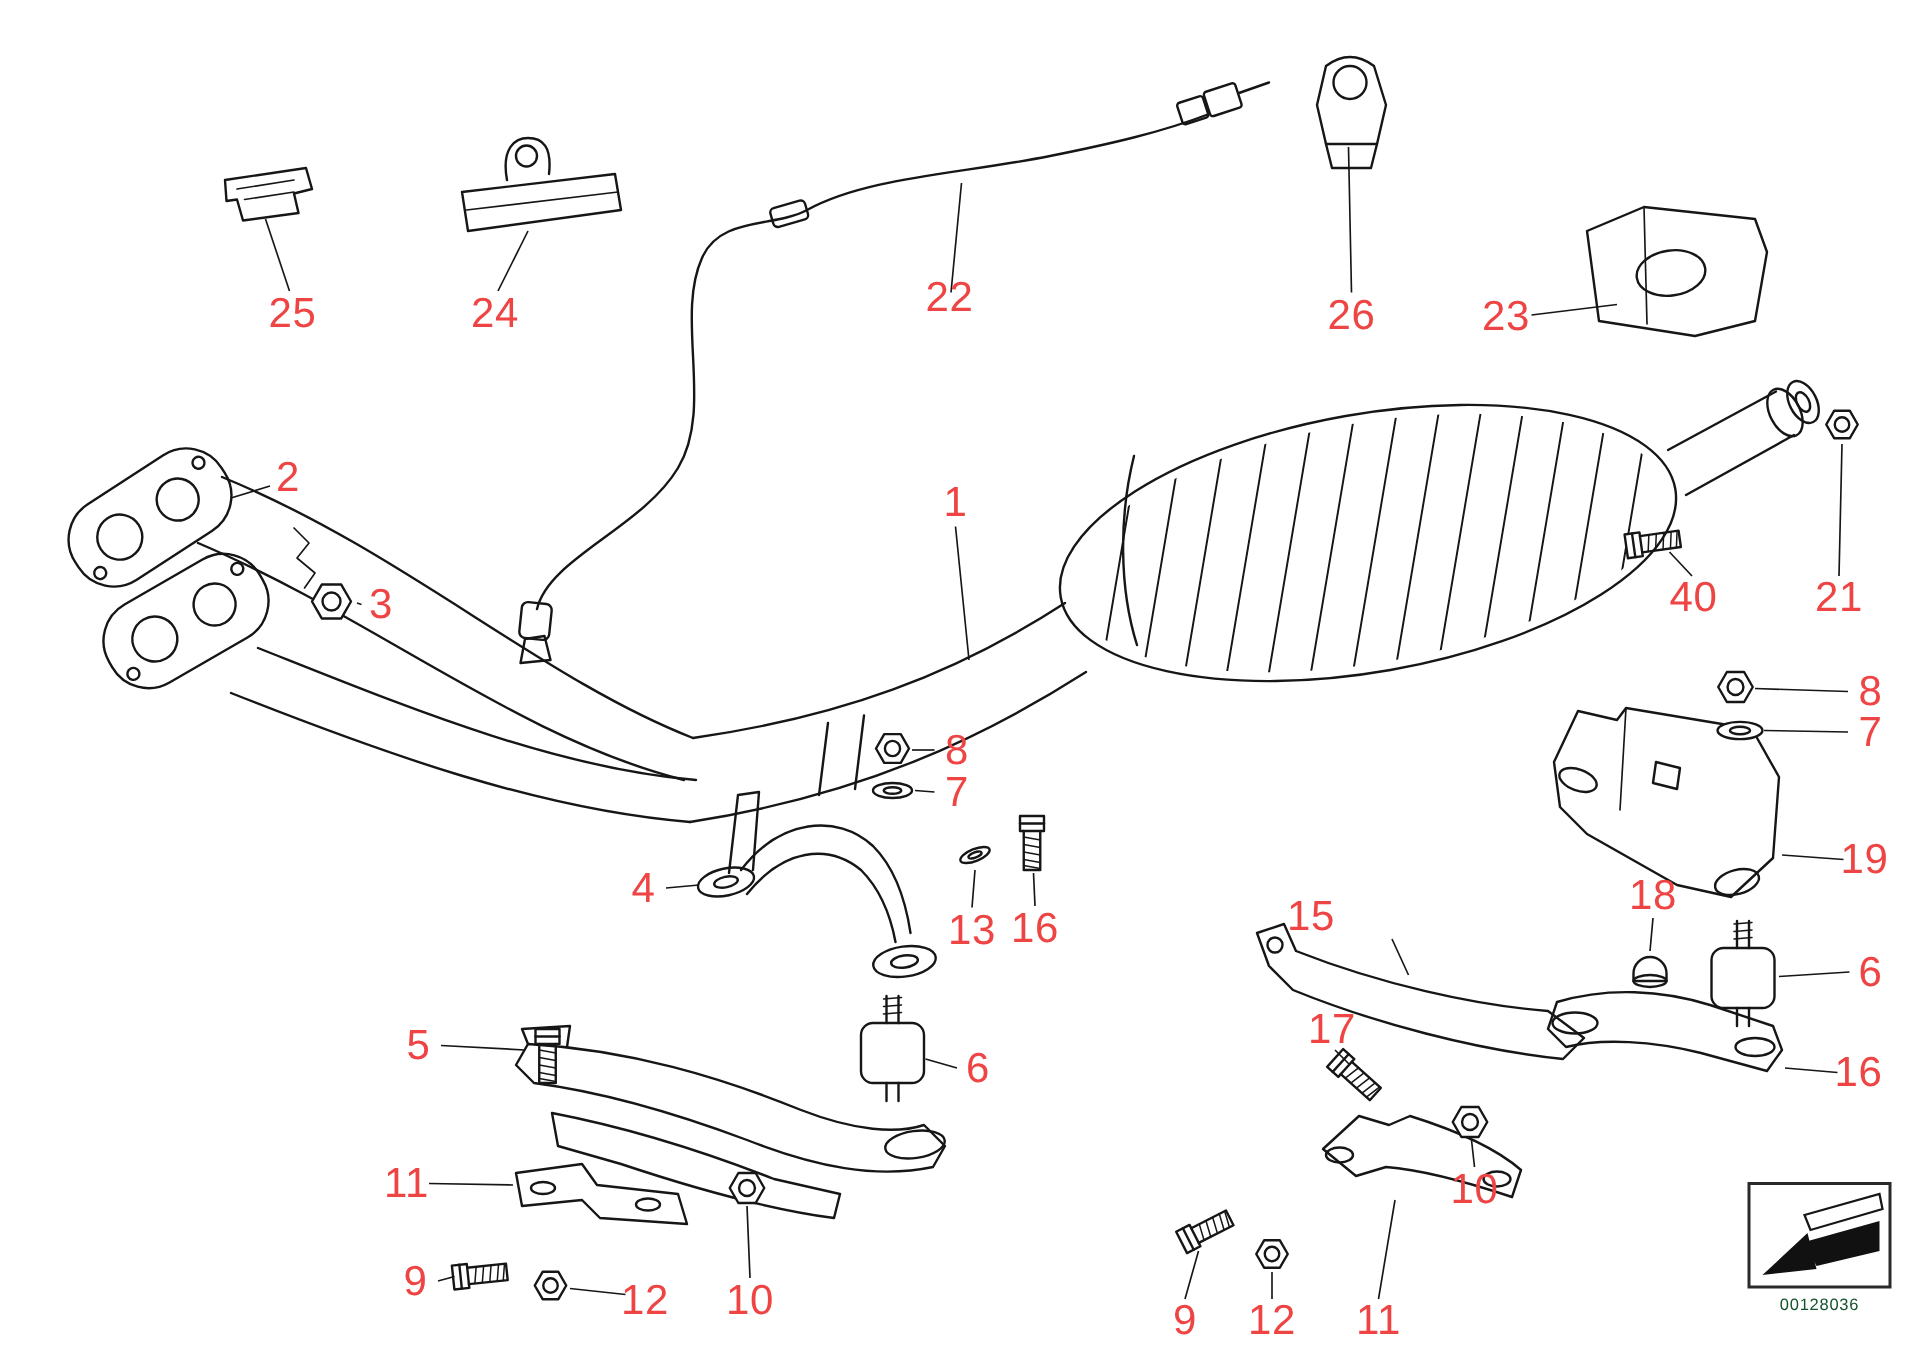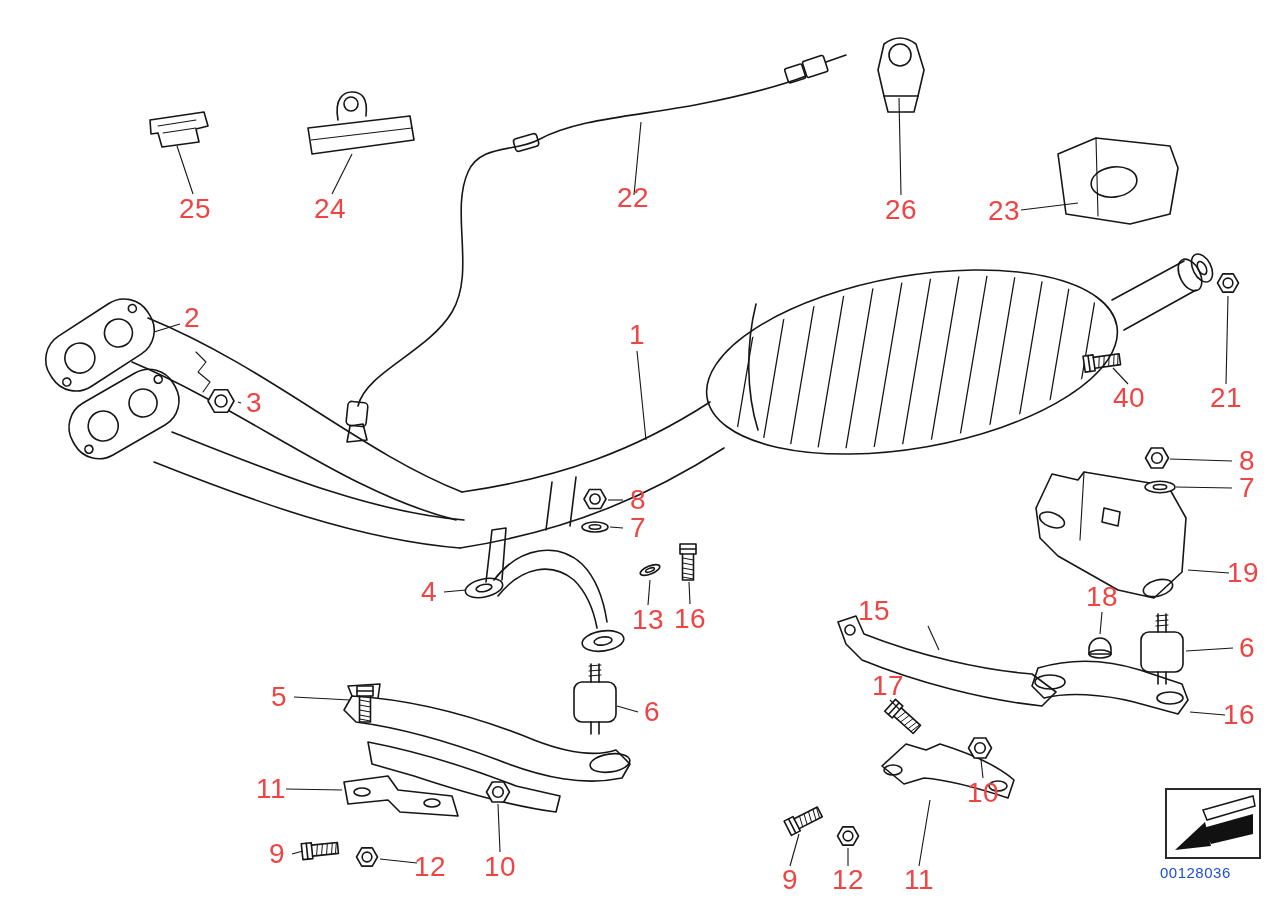--- a/index.html
+++ b/index.html
@@ -38,23 +38,24 @@
     width: 96px; height: 71px;
     border: 2px solid #2a2a2a;
     background: #ffffff;
     box-sizing: border-box;
   }
   .nav-box svg { display: block; width: 100%; height: 100%; }
   .part-number {
     position: absolute;
     left: 1160px; top: 864px;
     width: 106px;
-    font-size: 15px;
+    text-align: center;
+    font-size: 11px;
     letter-spacing: 0.5px;
-    color: #1d4ed8;
+    color: #14532d;
   }
 </style>
 </head>
 <body>
 
 <div class="stage">
 
   <svg class="art" viewBox="0 0 1288 910" fill="none" stroke="#161616" stroke-width="1.6" stroke-linecap="round" stroke-linejoin="round">
     <defs>
       <clipPath id="muffClip">

